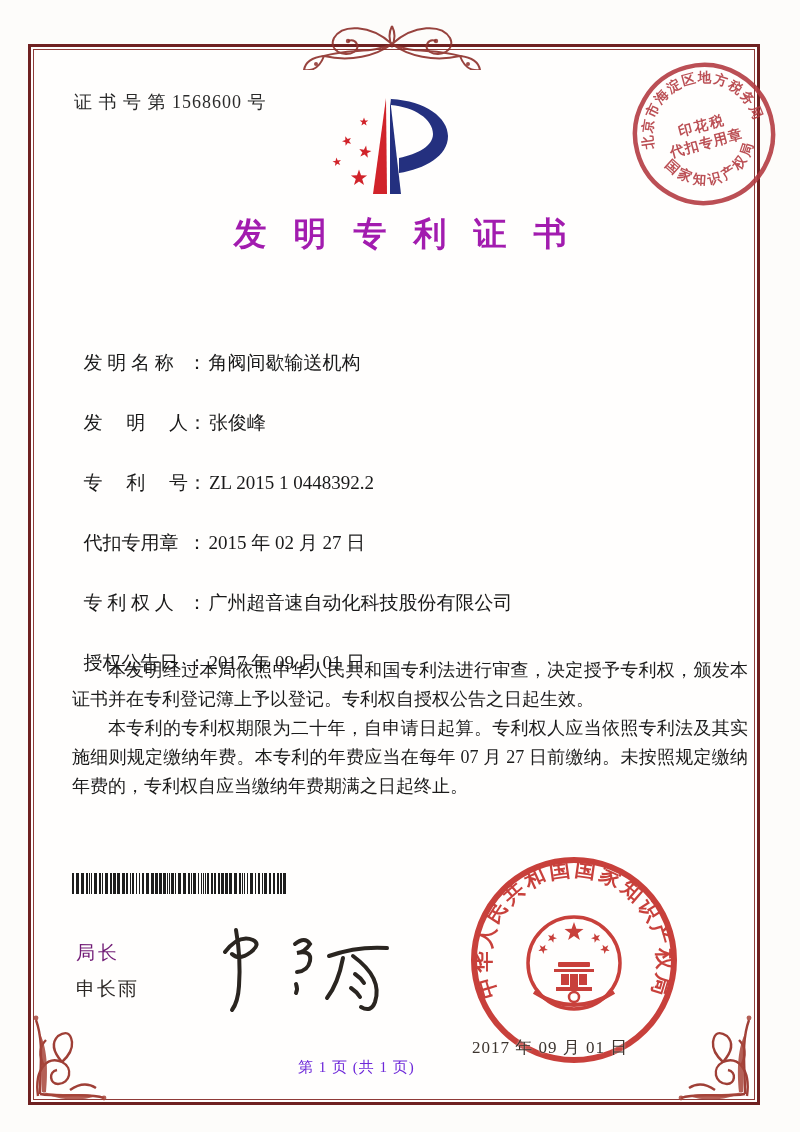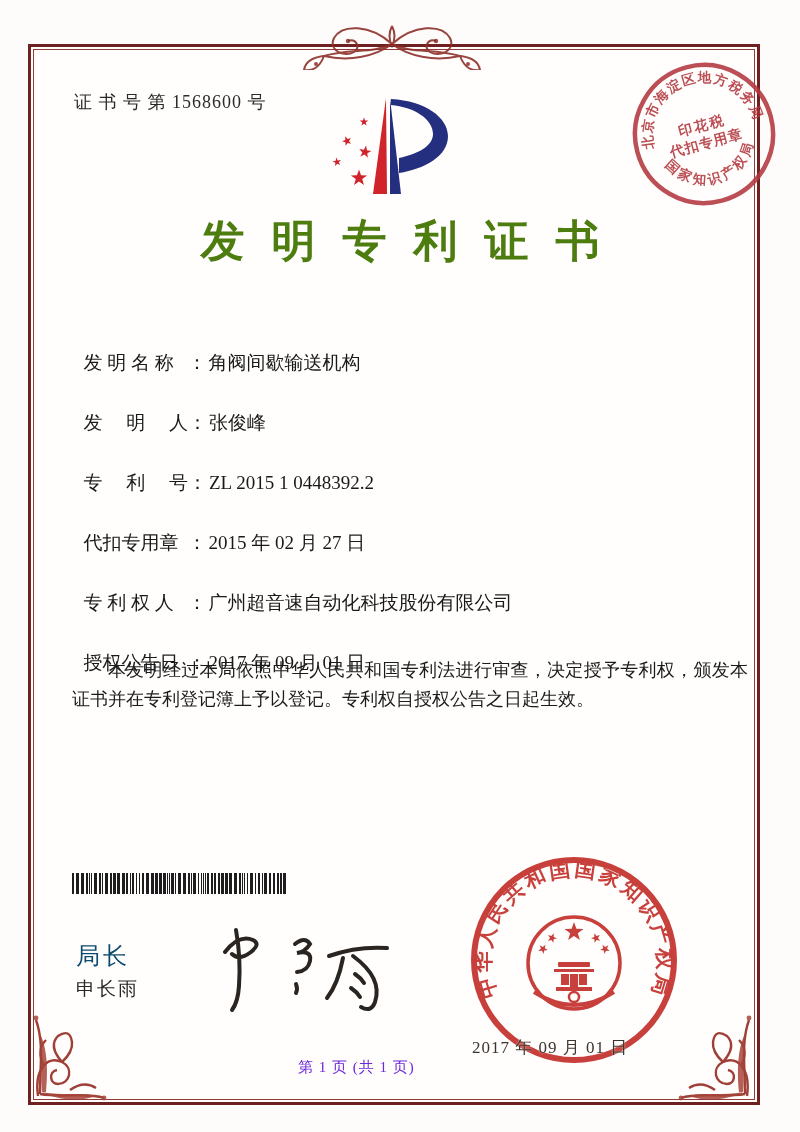--- a/index.html
+++ b/index.html
@@ -15,38 +15,38 @@
     left:28px;top:44px;width:726px;height:1055px;
     border:3px solid #6f2121;background:#fffefd;
   }
   .frame-inner{
     position:absolute;left:2px;top:2px;right:2px;bottom:2px;
     border:1px solid #8f3b38;
   }
   .cert-no{left:74px;top:90px;font-size:18px;letter-spacing:1px;color:#2a2a2a;white-space:pre;}
   .title{
     left:0;right:0;top:212px;text-align:center;
-    font-size:44px;font-weight:bold;color:#4d7c0f;
+    font-size:33px;font-weight:bold;color:#a21caf;
     letter-spacing:27px;text-indent:27px;white-space:nowrap;
   }
   .field-row{left:74px;font-size:19px;white-space:pre;color:#191919;}
   .field-row .lbl{display:inline-block;min-width:104px;white-space:pre;}
   .field-row .colon{padding:0 2px 0 0;}
   .paras{
     left:72px;top:656px;width:676px;
     font-size:18px;line-height:29px;text-align:justify;color:#1b1b1b;
   }
   .paras p{margin:0;text-indent:2em;}
   .wave-zone{
     left:31px;top:838px;width:722px;height:260px;
     background:linear-gradient(180deg,#fffefd 0%,#f6e3de 14%,#efd3cd 38%,#ecccc5 100%);
   }
   .barcode{left:72px;top:873px;width:220px;height:21px;}
   .barcode i{display:inline-block;height:21px;background:#1d1d1d;vertical-align:top;}
-  .sig-title{left:76px;top:940px;font-size:24px;letter-spacing:3px;color:#0c4a6e;font-family:"Liberation Sans","DejaVu Sans",sans-serif;}
+  .sig-title{left:76px;top:940px;font-size:19px;letter-spacing:3px;color:#701a75;font-family:"Liberation Sans","DejaVu Sans",sans-serif;}
   .sig-name{left:76px;top:976px;font-size:19px;letter-spacing:2px;color:#2a2623;font-family:"Liberation Sans","DejaVu Sans",sans-serif;}
   .footer{left:298px;top:1058px;width:200px;font-size:15px;color:#6d28d9;letter-spacing:1px;}
   .seal-date{
     left:472px;top:1036px;font-size:17px;color:#3c342e;letter-spacing:1px;white-space:pre;
     text-shadow:0 0 2px rgba(255,255,255,.8);
   }
   svg{display:block;}
   .stamp-top{left:618px;top:48px;transform:rotate(-15deg);opacity:.88;}
   .seal-main{left:460px;top:846px;opacity:.92;}
 </style>
@@ -207,20 +207,21 @@
 </div>
 <div class="abs field-row" style="top:568px;">
   <span class="lbl">专 利 权 人</span><span class="colon">：</span><span>广州超音速自动化科技股份有限公司</span>
 </div>
 <div class="abs field-row" style="top:628px;">
   <span class="lbl">授权公告日</span><span class="colon">：</span><span>2017 年 09 月 01 日</span>
 </div>
 
 <div class="abs paras">
   <p>本发明经过本局依照中华人民共和国专利法进行审查，决定授予专利权，颁发本证书并在专利登记簿上予以登记。专利权自授权公告之日起生效。</p>
+  <p>本专利的专利权期限为二十年，自申请日起算。专利权人应当依照专利法及其实施细则规定缴纳年费。本专利的年费应当在每年 07 月 27 日前缴纳。未按照规定缴纳年费的，专利权自应当缴纳年费期满之日起终止。</p>
 </div>
 
 <div class="abs barcode" id="barcode"><i style="width:2px;margin-right:2px;"></i><i style="width:3px;margin-right:2px;"></i><i style="width:3px;margin-right:2px;"></i><i style="width:2px;margin-right:1px;"></i><i style="width:1px;margin-right:1px;"></i><i style="width:1px;margin-right:2px;"></i><i style="width:3px;margin-right:2px;"></i><i style="width:2px;margin-right:1px;"></i><i style="width:1px;margin-right:2px;"></i><i style="width:3px;margin-right:2px;"></i><i style="width:2px;margin-right:1px;"></i><i style="width:3px;margin-right:1px;"></i><i style="width:3px;margin-right:2px;"></i><i style="width:3px;margin-right:1px;"></i><i style="width:2px;margin-right:2px;"></i><i style="width:1px;margin-right:1px;"></i><i style="width:2px;margin-right:2px;"></i><i style="width:1px;margin-right:2px;"></i><i style="width:1px;margin-right:2px;"></i><i style="width:2px;margin-right:2px;"></i><i style="width:3px;margin-right:2px;"></i><i style="width:3px;margin-right:1px;"></i><i style="width:3px;margin-right:1px;"></i><i style="width:3px;margin-right:1px;"></i><i style="width:3px;margin-right:1px;"></i><i style="width:1px;margin-right:1px;"></i><i style="width:1px;margin-right:1px;"></i><i style="width:3px;margin-right:1px;"></i><i style="width:1px;margin-right:2px;"></i><i style="width:3px;margin-right:2px;"></i><i style="width:3px;margin-right:2px;"></i><i style="width:2px;margin-right:1px;"></i><i style="width:1px;margin-right:1px;"></i><i style="width:3px;margin-right:2px;"></i><i style="width:1px;margin-right:2px;"></i><i style="width:1px;margin-right:1px;"></i><i style="width:1px;margin-right:1px;"></i><i style="width:1px;margin-right:1px;"></i><i style="width:2px;margin-right:2px;"></i><i style="width:2px;margin-right:1px;"></i><i style="width:2px;margin-right:2px;"></i><i style="width:2px;margin-right:1px;"></i><i style="width:3px;margin-right:1px;"></i><i style="width:3px;margin-right:1px;"></i><i style="width:3px;margin-right:2px;"></i><i style="width:3px;margin-right:2px;"></i><i style="width:2px;margin-right:1px;"></i><i style="width:1px;margin-right:1px;"></i><i style="width:1px;margin-right:2px;"></i><i style="width:1px;margin-right:2px;"></i><i style="width:3px;margin-right:2px;"></i><i style="width:1px;margin-right:2px;"></i><i style="width:2px;margin-right:2px;"></i><i style="width:1px;margin-right:1px;"></i><i style="width:3px;margin-right:2px;"></i><i style="width:2px;margin-right:2px;"></i><i style="width:2px;margin-right:2px;"></i><i style="width:2px;margin-right:1px;"></i><i style="width:2px;margin-right:1px;"></i><i style="width:3px;margin-right:1px;"></i></div>
 
 <div class="abs sig-title">局长</div>
 <div class="abs sig-name">申长雨</div>
 
 <svg class="abs" style="left:203px;top:918px;" width="190" height="98" viewBox="0 0 190 98">
   <g stroke="#2a2520" fill="none" stroke-width="4" stroke-linecap="round">
     <path d="M22,34 q14,-18 28,-12 q8,4 -2,12 q-12,9 -19,2"></path>

